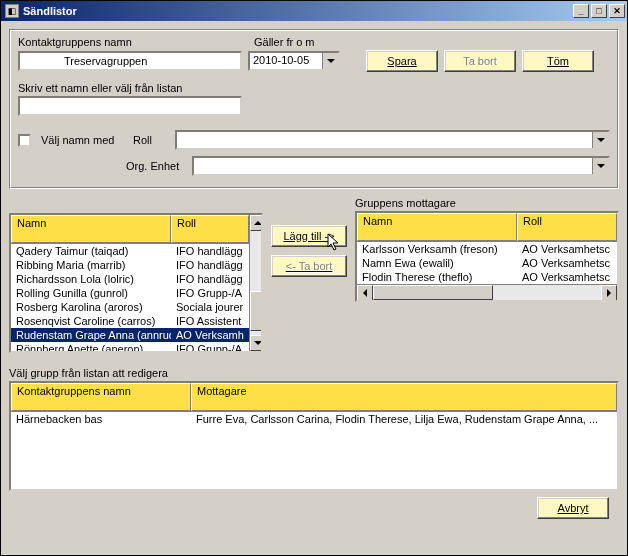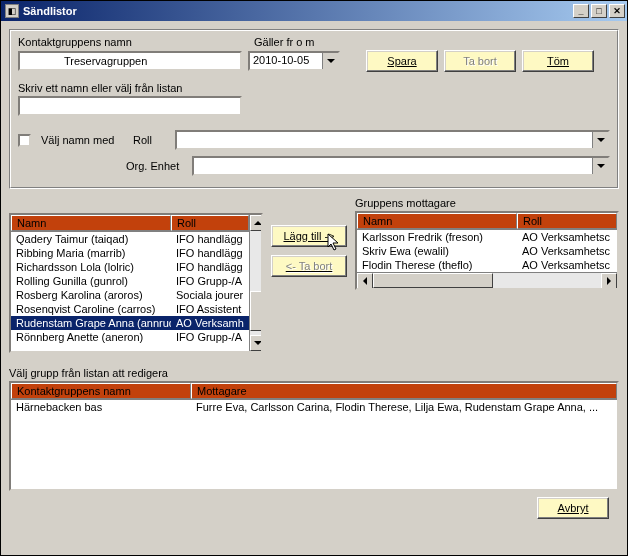--- a/index.html
+++ b/index.html
@@ -121,24 +121,24 @@
   .listbox {
     background:#fff;
     border:2px inset #d4d0c8;
     display:flex;
     flex-direction:column;
     overflow:hidden;
     position:relative;
   }
   .list-header {
     display:flex;
-    background:#c2410c;
+    background:#fde047;
     border-bottom:1px solid #808080;
     flex-shrink:0;
-    height:17px;
+    height:29px;
   }
   .list-header .col {
     border:1px solid #fff;
     border-right-color:#808080;
     border-bottom-color:#808080;
     padding:1px 5px;
     font-size:11px;
     overflow:hidden;
     white-space:nowrap;
   }
@@ -329,25 +329,25 @@
 
       <div style="flex:1; display:flex; flex-direction:column;">
         <div class="label" style="margin-bottom:2px;">Gruppens mottagare</div>
         <div class="listbox" style="flex:1;display:flex;flex-direction:column;">
           <div class="list-header">
             <div class="col" style="width:160px;">Namn</div>
             <div class="col" style="flex:1;">Roll</div>
           </div>
           <div class="list-body" id="right-body" style="flex:1;">
               <div class="list-row">
-                <div class="cell" style="width: 160px;">Karlsson Fredrik (freson)</div>
+                <div class="cell" style="width: 160px;">Karlsson Verksamh (freson)</div>
                 <div class="cell" style="flex: 1 1 0%;">AO Verksamhetsc</div>
               </div>
               <div class="list-row">
-                <div class="cell" style="width: 160px;">Skriv Ewa (ewalil)</div>
+                <div class="cell" style="width: 160px;">Namn Ewa (ewalil)</div>
                 <div class="cell" style="flex: 1 1 0%;">AO Verksamhetsc</div>
               </div>
               <div class="list-row">
                 <div class="cell" style="width: 160px;">Flodin Therese (theflo)</div>
                 <div class="cell" style="flex: 1 1 0%;">AO Verksamhetsc</div>
               </div>
             </div>
           <div class="hscroll">
             <div class="arrow left"></div>
             <div class="thumb" style="flex:0 0 120px;"></div>

